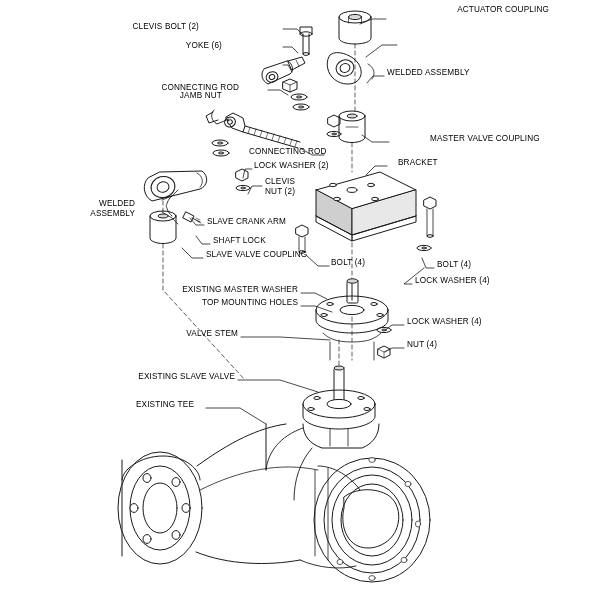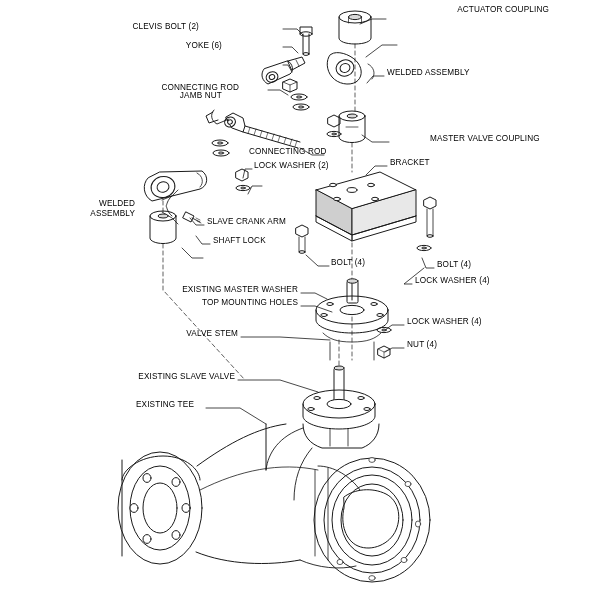--- a/index.html
+++ b/index.html
@@ -301,27 +301,30 @@
   <div class="lbl r" style="left:69px; top:22px; width:130px;">CLEVIS BOLT (2)</div>
   <div class="lbl r" style="left:92px; top:41px; width:130px;">YOKE (6)</div>
   <div class="lbl r" style="left:92px; top:59px; width:130px;margin-top:32px;">JAMB NUT</div>
   <div class="lbl r" style="left:109px; top:83px; width:130px;">CONNECTING ROD</div>
 
   <div class="lbl l" style="left:389px; top:5px; width:160px;text-align:right;">ACTUATOR COUPLING</div>
   <div class="lbl l" style="left:387px; top:68px; width:160px;">WELDED ASSEMBLY</div>
   <div class="lbl l" style="left:392px; top:134px; width:170px;padding-left:38px;">MASTER VALVE COUPLING</div>
 
   <div class="lbl l" style="left:249px; top:147px; width:130px;">CONNECTING ROD</div>
-  <div class="lbl l" style="left:390px; top:158px; width:100px;">BRACKET</div>
+  <div class="lbl l" style="left:398px; top:158px; width:100px;">BRACKET</div>
   <div class="lbl l" style="left:254px; top:161px; width:120px;">LOCK WASHER (2)</div>
+  <div class="lbl l" style="left:265px; top:177px; width:80px;">CLEVIS
+NUT (2)</div>
 
   <div class="lbl r" style="left:55px; top:199px; width:80px;">WELDED
 ASSEMBLY</div>
   <div class="lbl l" style="left:207px; top:217px; width:140px;">SLAVE CRANK ARM</div>
   <div class="lbl l" style="left:213px; top:236px; width:120px;">SHAFT LOCK</div>
+  <div class="lbl l" style="left:206px; top:250px; width:160px;">SLAVE VALVE COUPLING</div>
 
   <div class="lbl l" style="left:331px; top:258px; width:80px;">BOLT (4)</div>
   <div class="lbl l" style="left:437px; top:260px; width:80px;">BOLT (4)</div>
   <div class="lbl l" style="left:415px; top:276px; width:130px;">LOCK WASHER (4)</div>
 
   <div class="lbl r" style="left:158px; top:285px; width:140px;">EXISTING MASTER WASHER</div>
   <div class="lbl r" style="left:158px; top:298px; width:140px;">TOP MOUNTING HOLES</div>
   <div class="lbl l" style="left:407px; top:317px; width:130px;">LOCK WASHER (4)</div>
   <div class="lbl r" style="left:148px; top:329px; width:90px;">VALVE STEM</div>
   <div class="lbl l" style="left:407px; top:340px; width:80px;">NUT (4)</div>

